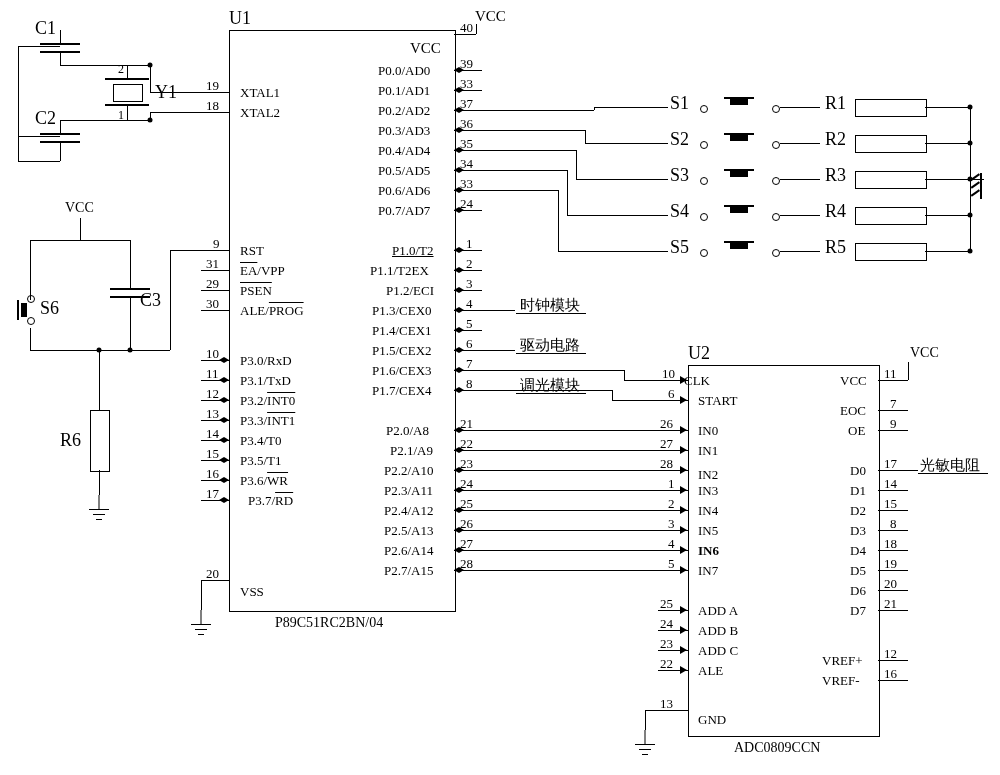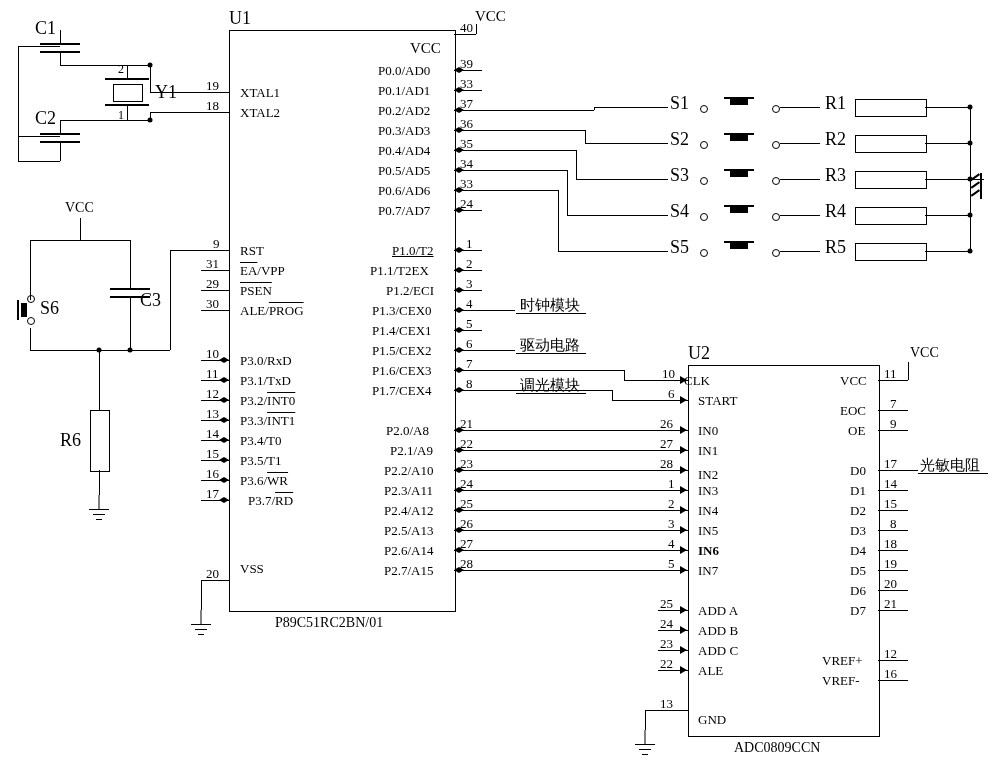--- a/index.html
+++ b/index.html
@@ -138,29 +138,29 @@
 <div class="io" style="left:219px; top:475px;"></div>
 <div class="abs pin-num" style="left:206px; top:466px;">16</div>
 <div class="abs pin-label" style="left:240px; top:473px;">P3.6/<span class="overline">WR</span></div>
 <div class="hline" style="left:201px; top:500px; width:28px;"></div>
 <div class="io" style="left:219px; top:495px;"></div>
 <div class="abs pin-num" style="left:206px; top:486px;">17</div>
 <div class="abs pin-label" style="left:240px; top:493px;margin-left:8px;">P3.7/<span class="overline">RD</span></div>
 
 <div class="hline" style="left:201px; top:580px; width:28px;"></div>
 <div class="abs pin-num" style="left:206px; top:566px;">20</div>
-<div class="abs pin-label" style="left:240px; top:561px;">VSS</div>
+<div class="abs pin-label" style="left:240px; top:584px;">VSS</div>
 <div class="vline" style="left:201px; top:580px; height:30px;"></div>
 <div class="abs gnd" style="left:191px; top:610px; width:20px; height:26px;">
   <div class="v"></div>
     <div class="l1"></div>
     <div class="l2"></div>
     <div class="l3"></div>
 </div>
-<div class="abs" style="left:275px; top:615px; font-size:14px;">P89C51RC2BN/01</div>
+<div class="abs" style="left:275px; top:615px; font-size:14px;">P89C51RC2BN/04</div>
 
 <div class="hline" style="left:454px; top:70px; width:28px;"></div>
 <div class="io" style="left:454px; top:65px;"></div>
 <div class="abs pin-label" style="left:378px; top:63px;">P0.0/AD0</div>
 <div class="abs pin-num" style="left:460px; top:56px;">39</div>
 <div class="hline" style="left:454px; top:90px; width:28px;"></div>
 <div class="io" style="left:454px; top:85px;"></div>
 <div class="abs pin-label" style="left:378px; top:83px;">P0.1/AD1</div>
 <div class="abs pin-num" style="left:460px; top:76px;">33</div>
 <div class="hline" style="left:454px; top:110px; width:140px;"></div>

